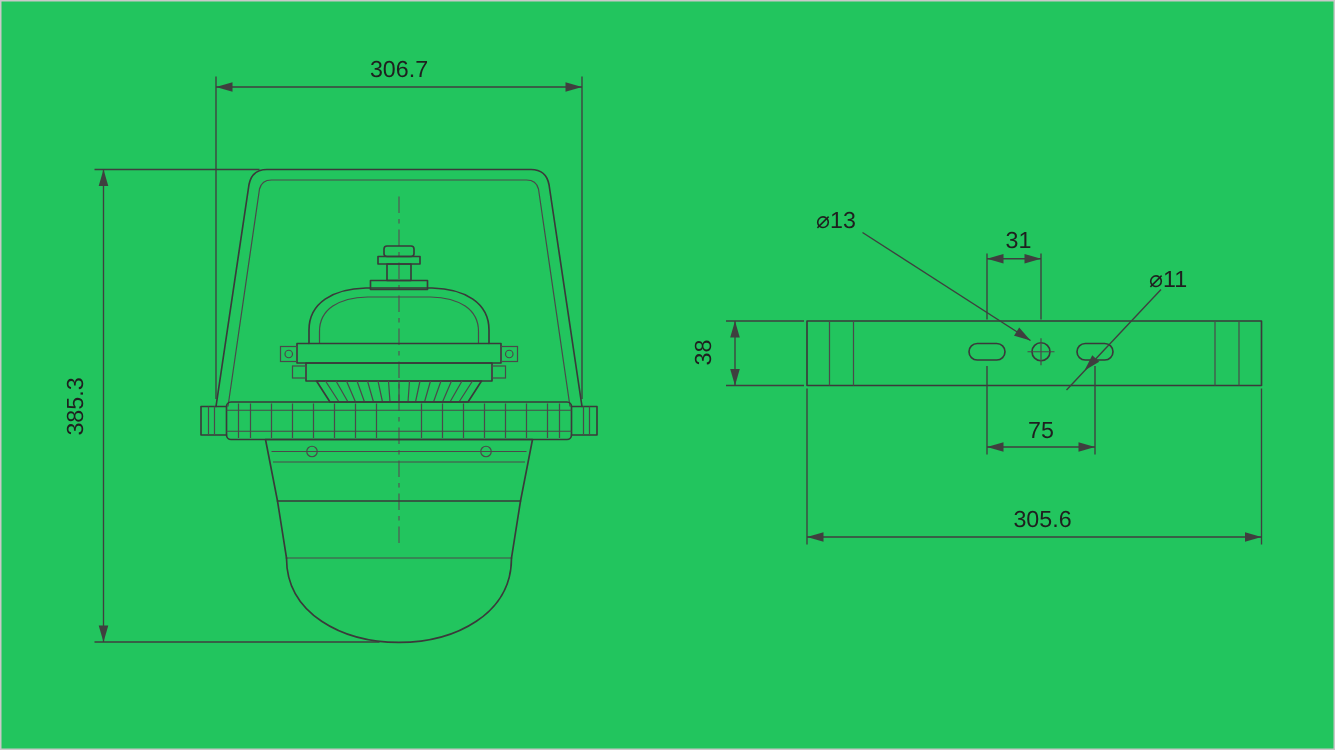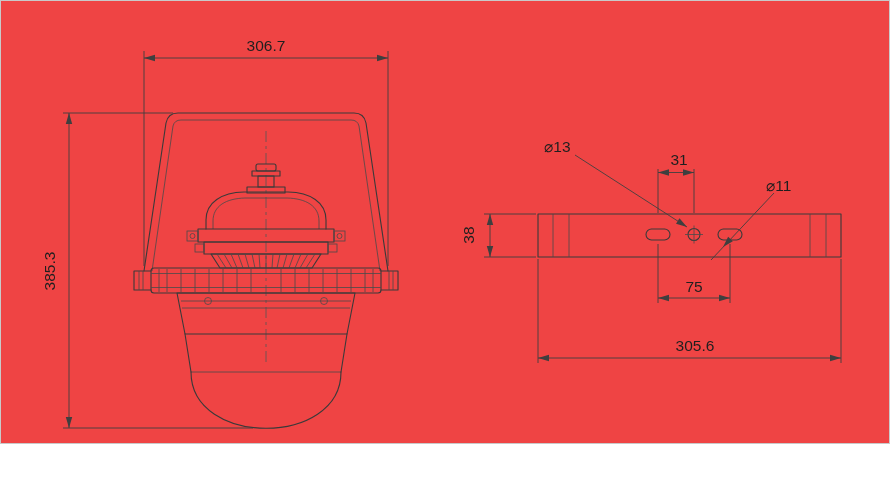--- a/index.html
+++ b/index.html
@@ -1,20 +1,20 @@
 <!DOCTYPE html>
 <html><head>
 <meta charset="utf-8">
 <style>
   html,body{margin:0;padding:0;background:#fff;}
   .frame{
     position:relative;
-    width:890px;height:444px;
+    width:890px;height:500px;
     box-sizing:border-box;
-    background:#ef4444;
+    background:#22c55e;
     border:1px solid #c9c9c9;
     overflow:hidden;
     font-family:"Liberation Sans", sans-serif;
   }
   svg{display:block;}
   .outline{fill:none;stroke:#3a3a3a;stroke-width:1.1;stroke-linejoin:round;stroke-linecap:round;}
   .thin{fill:none;stroke:#4a4a4a;stroke-width:0.8;}
   .dim{fill:none;stroke:#3f3f3f;stroke-width:0.9;}
   .arrow{fill:#3f3f3f;stroke:none;}
   .dimtext{font:15.5px "Liberation Sans", sans-serif;fill:#1f1f1f;}

